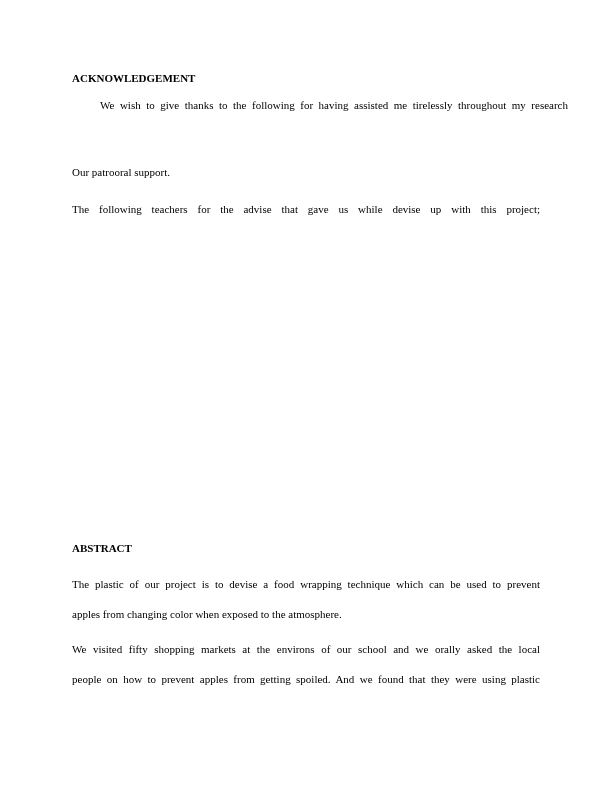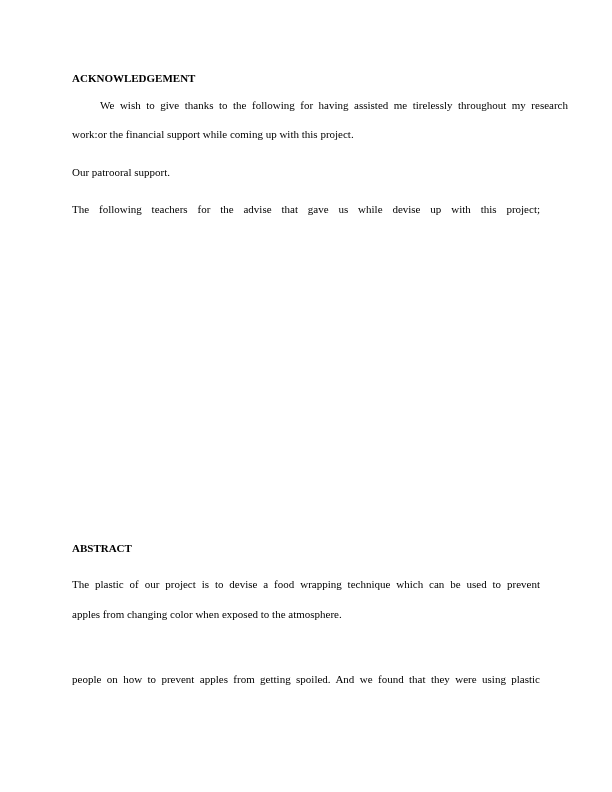--- a/index.html
+++ b/index.html
@@ -9,21 +9,21 @@
     .heading { position: absolute; left: 72px; font-weight: bold; font-size: 11px; white-space: nowrap; }
     .line { position: absolute; left: 72px; font-size: 11px; white-space: nowrap; }
     .justify { width: 468px; text-align: justify; text-align-last: justify; white-space: normal; }
   </style>
 </head>
 <body>
 
 <div class="page">
   <div class="heading" style="top:72px;">ACKNOWLEDGEMENT</div>
   <div class="line justify" style="top:99px;margin-left:28px;">We wish to give thanks to the following for having assisted me tirelessly throughout my research</div>
-  <div class="line" style="top:128px;">work:or the financial support while coming up with this project.</div>
   <div class="line" style="top:166px;">Our patrooral support.</div>
   <div class="line justify" style="top:203px;">The following teachers for the advise  that gave us while devise up with this project;</div>
 
   <div class="heading" style="top:542px;">ABSTRACT</div>
   <div class="line justify" style="top:578px;">The plastic of our project is to devise a food wrapping technique which can be used to prevent</div>
   <div class="line" style="top:608px;">apples from changing color when exposed to the atmosphere.</div>
+  <div class="line justify" style="top:643px;">We visited fifty shopping markets at the environs of our school and we orally asked the local</div>
   <div class="line justify" style="top:673px;">people on how to prevent apples from getting spoiled. And we found that they were using plastic</div>
 </div>
 
 </body></html>

